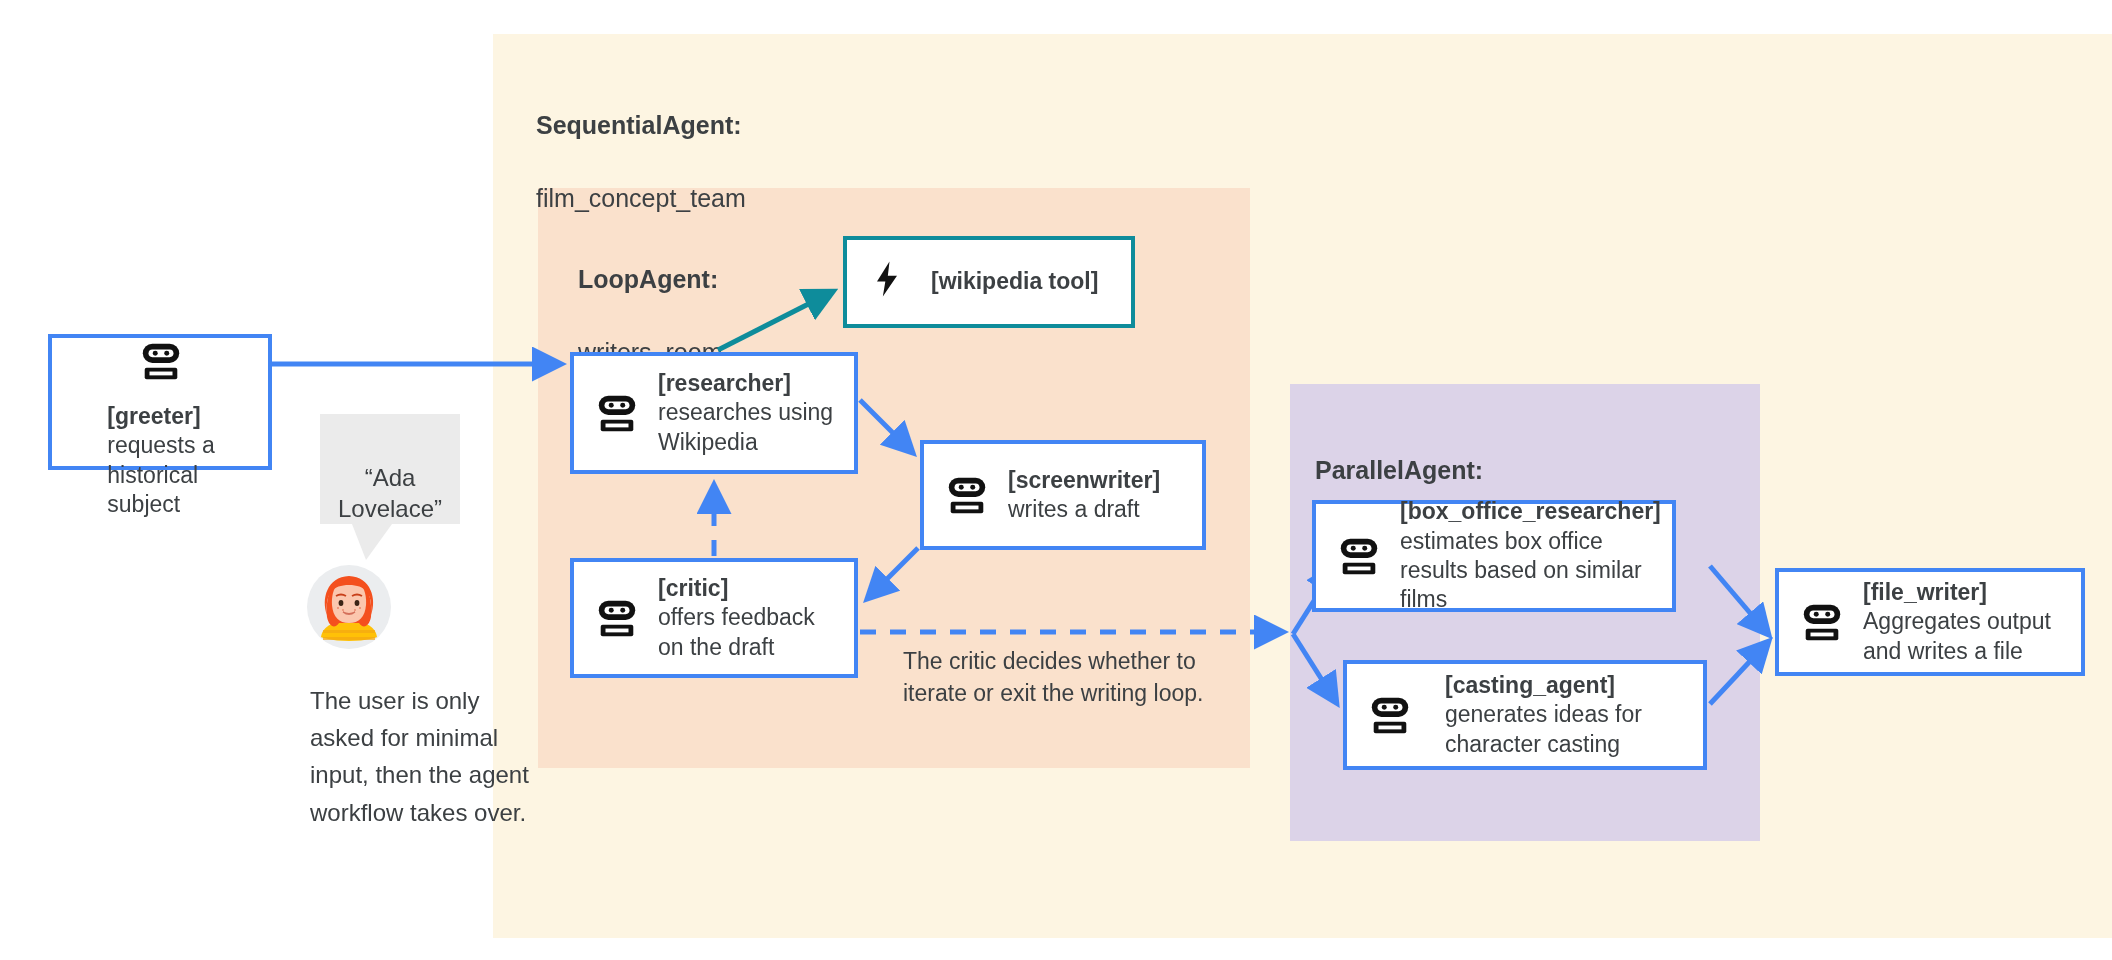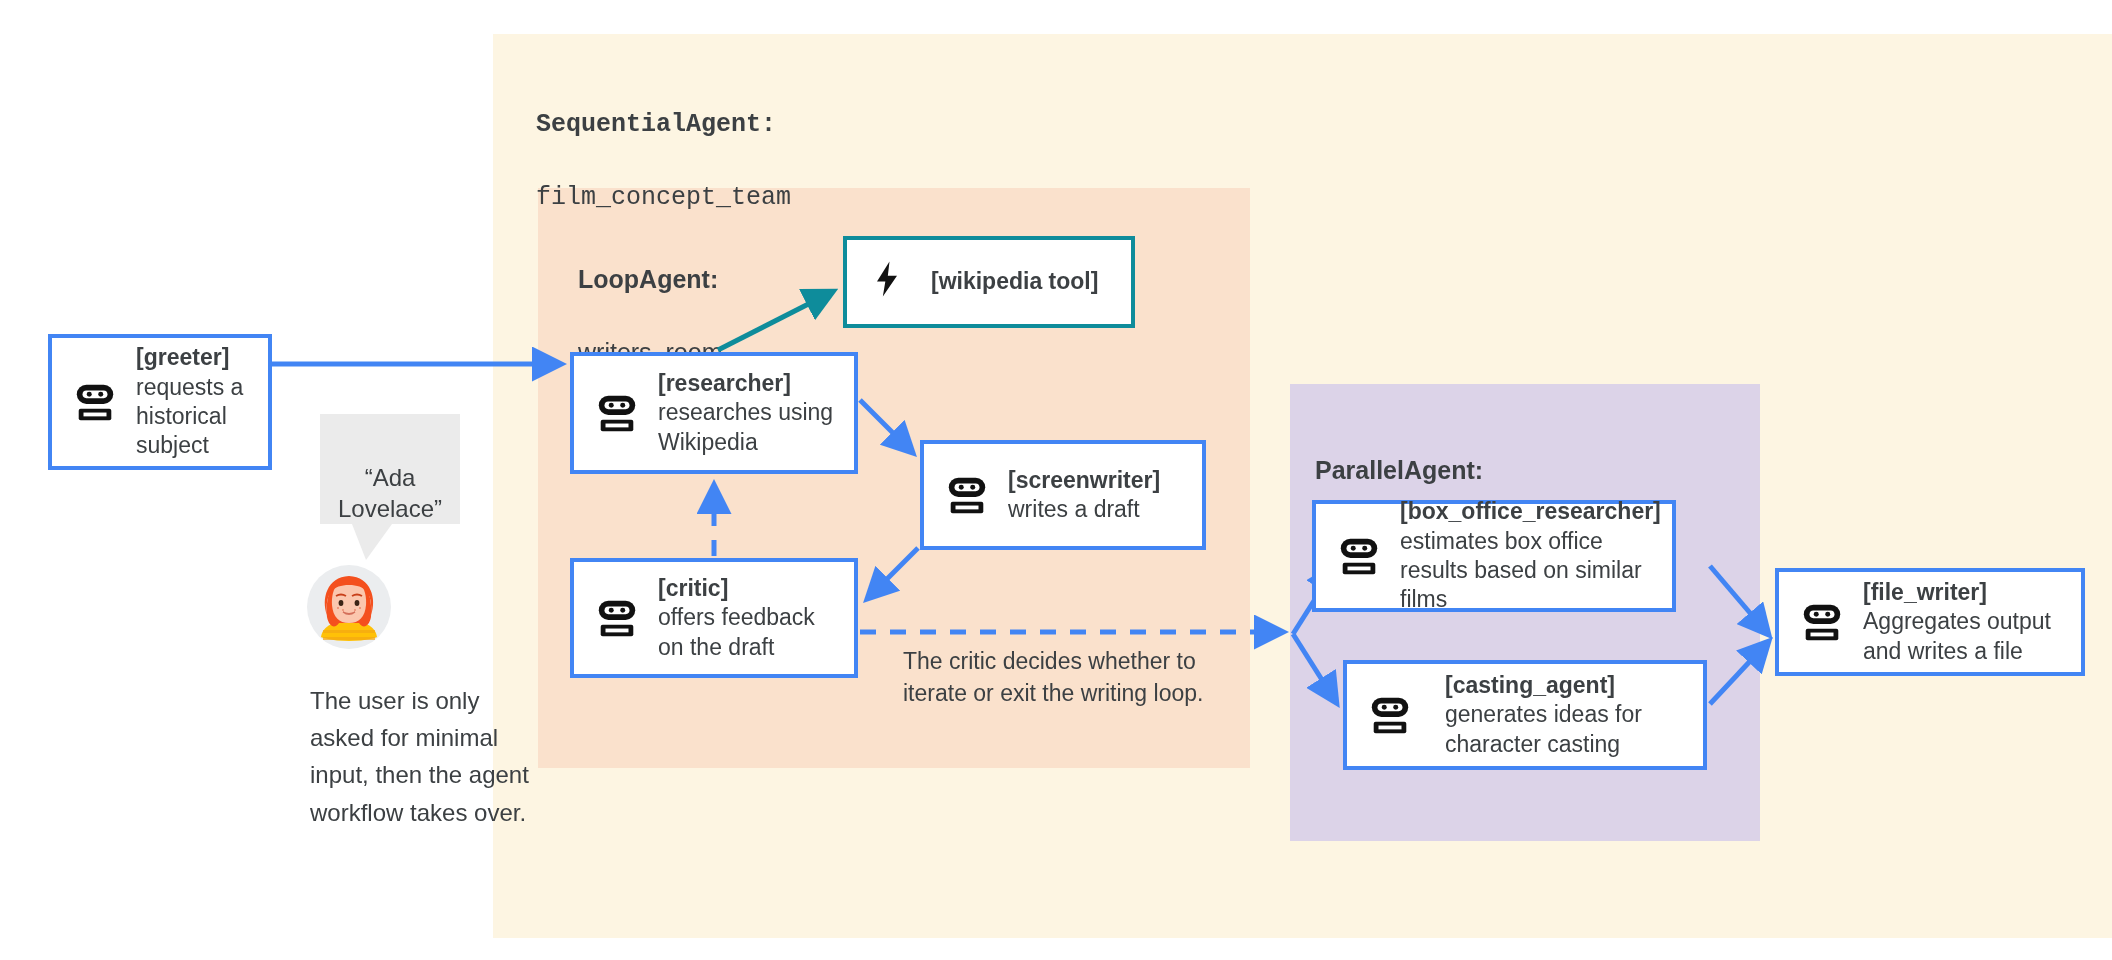--- a/index.html
+++ b/index.html
@@ -13,38 +13,38 @@
 
   
   .panel { position: absolute; }
   #sequential-panel { left: 493px; top: 34px; width: 1619px; height: 904px; background: #FDF5E2; }
   #loop-panel       { left: 538px; top: 188px; width: 712px; height: 580px; background: #FAE1CC; }
   #parallel-panel   { left: 1290px; top: 384px; width: 470px; height: 457px; background: #DCD3E8; }
 
   .panel-label { position: absolute; line-height: 1.28; color: #3C4043; white-space: pre; }
   .panel-label .pl-title { font-weight: 700; font-size: 25px; display: block; }
   .panel-label .pl-sub   { font-weight: 400; font-size: 25px; display: block; }
-  #sequential-label { left: 536px; top: 68px; font-family: Liberation Mono, monospace; }
+  #sequential-label { left: 536px; top: 68px; }
   #loop-label       { left: 578px; top: 222px; }
   #parallel-label   { left: 1315px; top: 413px; }
 
   
   .node {
     position: absolute; background: #ffffff;
     border: 4px solid #4285F4;
     display: flex; align-items: center; gap: 18px;
     padding: 0 18px 0 20px;
   }
   .node.tool { border-color: #0E8C9B; }
   .node .ico { flex: 0 0 auto; width: 46px; height: 46px; }
   .node .txt { line-height: 1.28; color: #3C4043; font-size: 23px; }
   .node .nm  { font-weight: 700; display: block; white-space: nowrap; }
   .node .ds  { font-weight: 400; display: block; }
 
-  #node-greeter       { left: 48px;   top: 334px; width: 224px; height: 136px; }
+  #node-greeter       { left: 48px;   top: 334px; width: 224px; height: 136px; flex-direction: column; }
   #node-wikipedia     { left: 843px;  top: 236px; width: 292px; height: 92px;  }
   #node-researcher    { left: 570px;  top: 352px; width: 288px; height: 122px; gap: 18px; }
   #node-screenwriter  { left: 920px;  top: 440px; width: 286px; height: 110px; }
   #node-critic        { left: 570px;  top: 558px; width: 288px; height: 120px; }
   #node-box-office    { left: 1312px; top: 500px; width: 364px; height: 112px; }
   #node-casting       { left: 1343px; top: 660px; width: 364px; height: 110px; gap: 32px; }
   #node-file-writer   { left: 1775px; top: 568px; width: 310px; height: 108px; }
 
   
   #speech-bubble {

